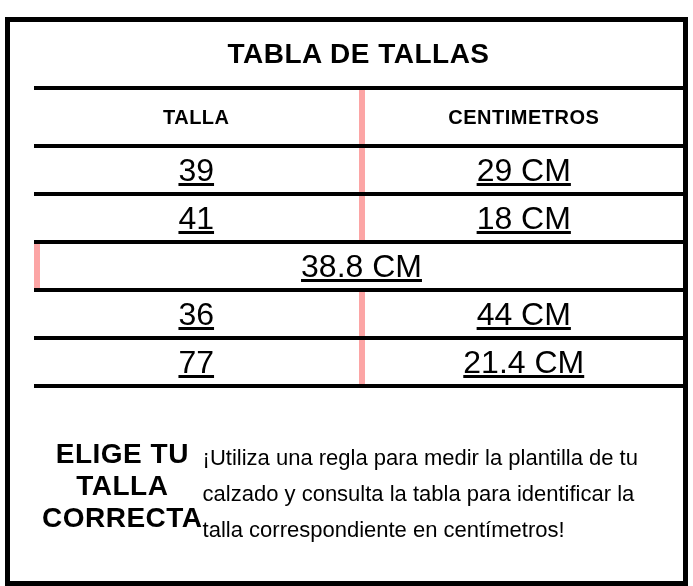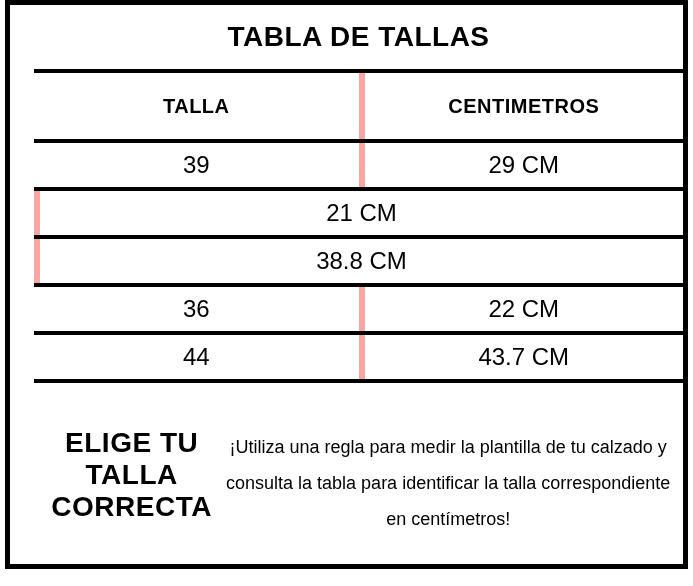--- a/index.html
+++ b/index.html
@@ -11,21 +11,21 @@
     width: 693px;
     height: 586px;
     position: relative;
     font-family: "Liberation Sans", sans-serif;
     color: #000000;
     overflow: hidden;
   }
   .size-chart {
     position: absolute;
     left: 5px;
-    top: 0;
+    top: 17px;
     width: 683px;
     height: 569px;
     box-sizing: border-box;
     border: 5px solid #000000;
     display: flex;
     flex-direction: column;
     background: #ffffff;
     padding-left: 24px;
   }
   .title-row {
@@ -33,21 +33,21 @@
     box-sizing: border-box;
     border-bottom: 4px solid #000000;
     display: flex;
     align-items: center;
     justify-content: center;
     font-size: 28px;
     font-weight: bold;
     letter-spacing: 0.5px;
   }
   .header-row {
-    height: 70px;
+    height: 58px;
     box-sizing: border-box;
     border-bottom: 4px solid #000000;
     display: flex;
   }
   .header-row .cell {
     font-size: 20px;
     font-weight: bold;
     letter-spacing: 0.5px;
   }
   .data-row {
@@ -60,43 +60,44 @@
     flex: 1 1 50%;
     display: flex;
     align-items: center;
     justify-content: center;
     box-sizing: border-box;
   }
   .cell.right {
     border-left: 6px solid #fca5a5;
   }
   .data-row .cell {
-    font-size: 24px;
+    font-size: 32px;
     font-weight: normal;
+    text-decoration: underline;
   }
   .footer {
     flex: 1 1 auto;
     box-sizing: border-box;
     padding: 8px 8px 6px 8px;
     display: flex;
     flex-direction: row;
     align-items: center;
   }
   .footer-heading {
     font-size: 28px;
     font-weight: bold;
     line-height: 32px;
     text-align: center;
     letter-spacing: 0.5px;
   }
   .footer-note {
     margin-top: 16px;
-    font-size: 18px;
+    font-size: 22px;
     line-height: 36px;
-    text-align: center;
+    text-align: left;
     max-width: 665px;
   }
 </style>
 </head>
 <body>
 
 <div class="size-chart">
 
   <div class="title-row">TABLA DE TALLAS</div>
 
@@ -105,35 +106,36 @@
     <div class="cell right">CENTIMETROS</div>
   </div>
 
   <div class="data-row">
     <div class="cell left">39</div>
     <div class="cell right">29 CM</div>
   </div>
 
 
   <div class="data-row">
-    <div class="cell right">21 CM</div>
+    <div class="cell left">41</div>
+    <div class="cell right">18 CM</div>
   </div>
 
   <div class="data-row">
     <div class="cell right">38.8 CM</div>
   </div>
 
   <div class="data-row">
     <div class="cell left">36</div>
-    <div class="cell right">22 CM</div>
+    <div class="cell right">44 CM</div>
   </div>
 
   <div class="data-row" style="border-bottom: 4px solid #000;">
-    <div class="cell left">44</div>
-    <div class="cell right">43.7 CM</div>
+    <div class="cell left">77</div>
+    <div class="cell right">21.4 CM</div>
   </div>
 
   <div class="footer">
     <div class="footer-heading">ELIGE TU TALLA CORRECTA</div>
     <div class="footer-note">¡Utiliza una regla para medir la plantilla de tu calzado y consulta la tabla para identificar la talla correspondiente en centímetros!</div>
   </div>
 
 </div>
 
 </body></html>

